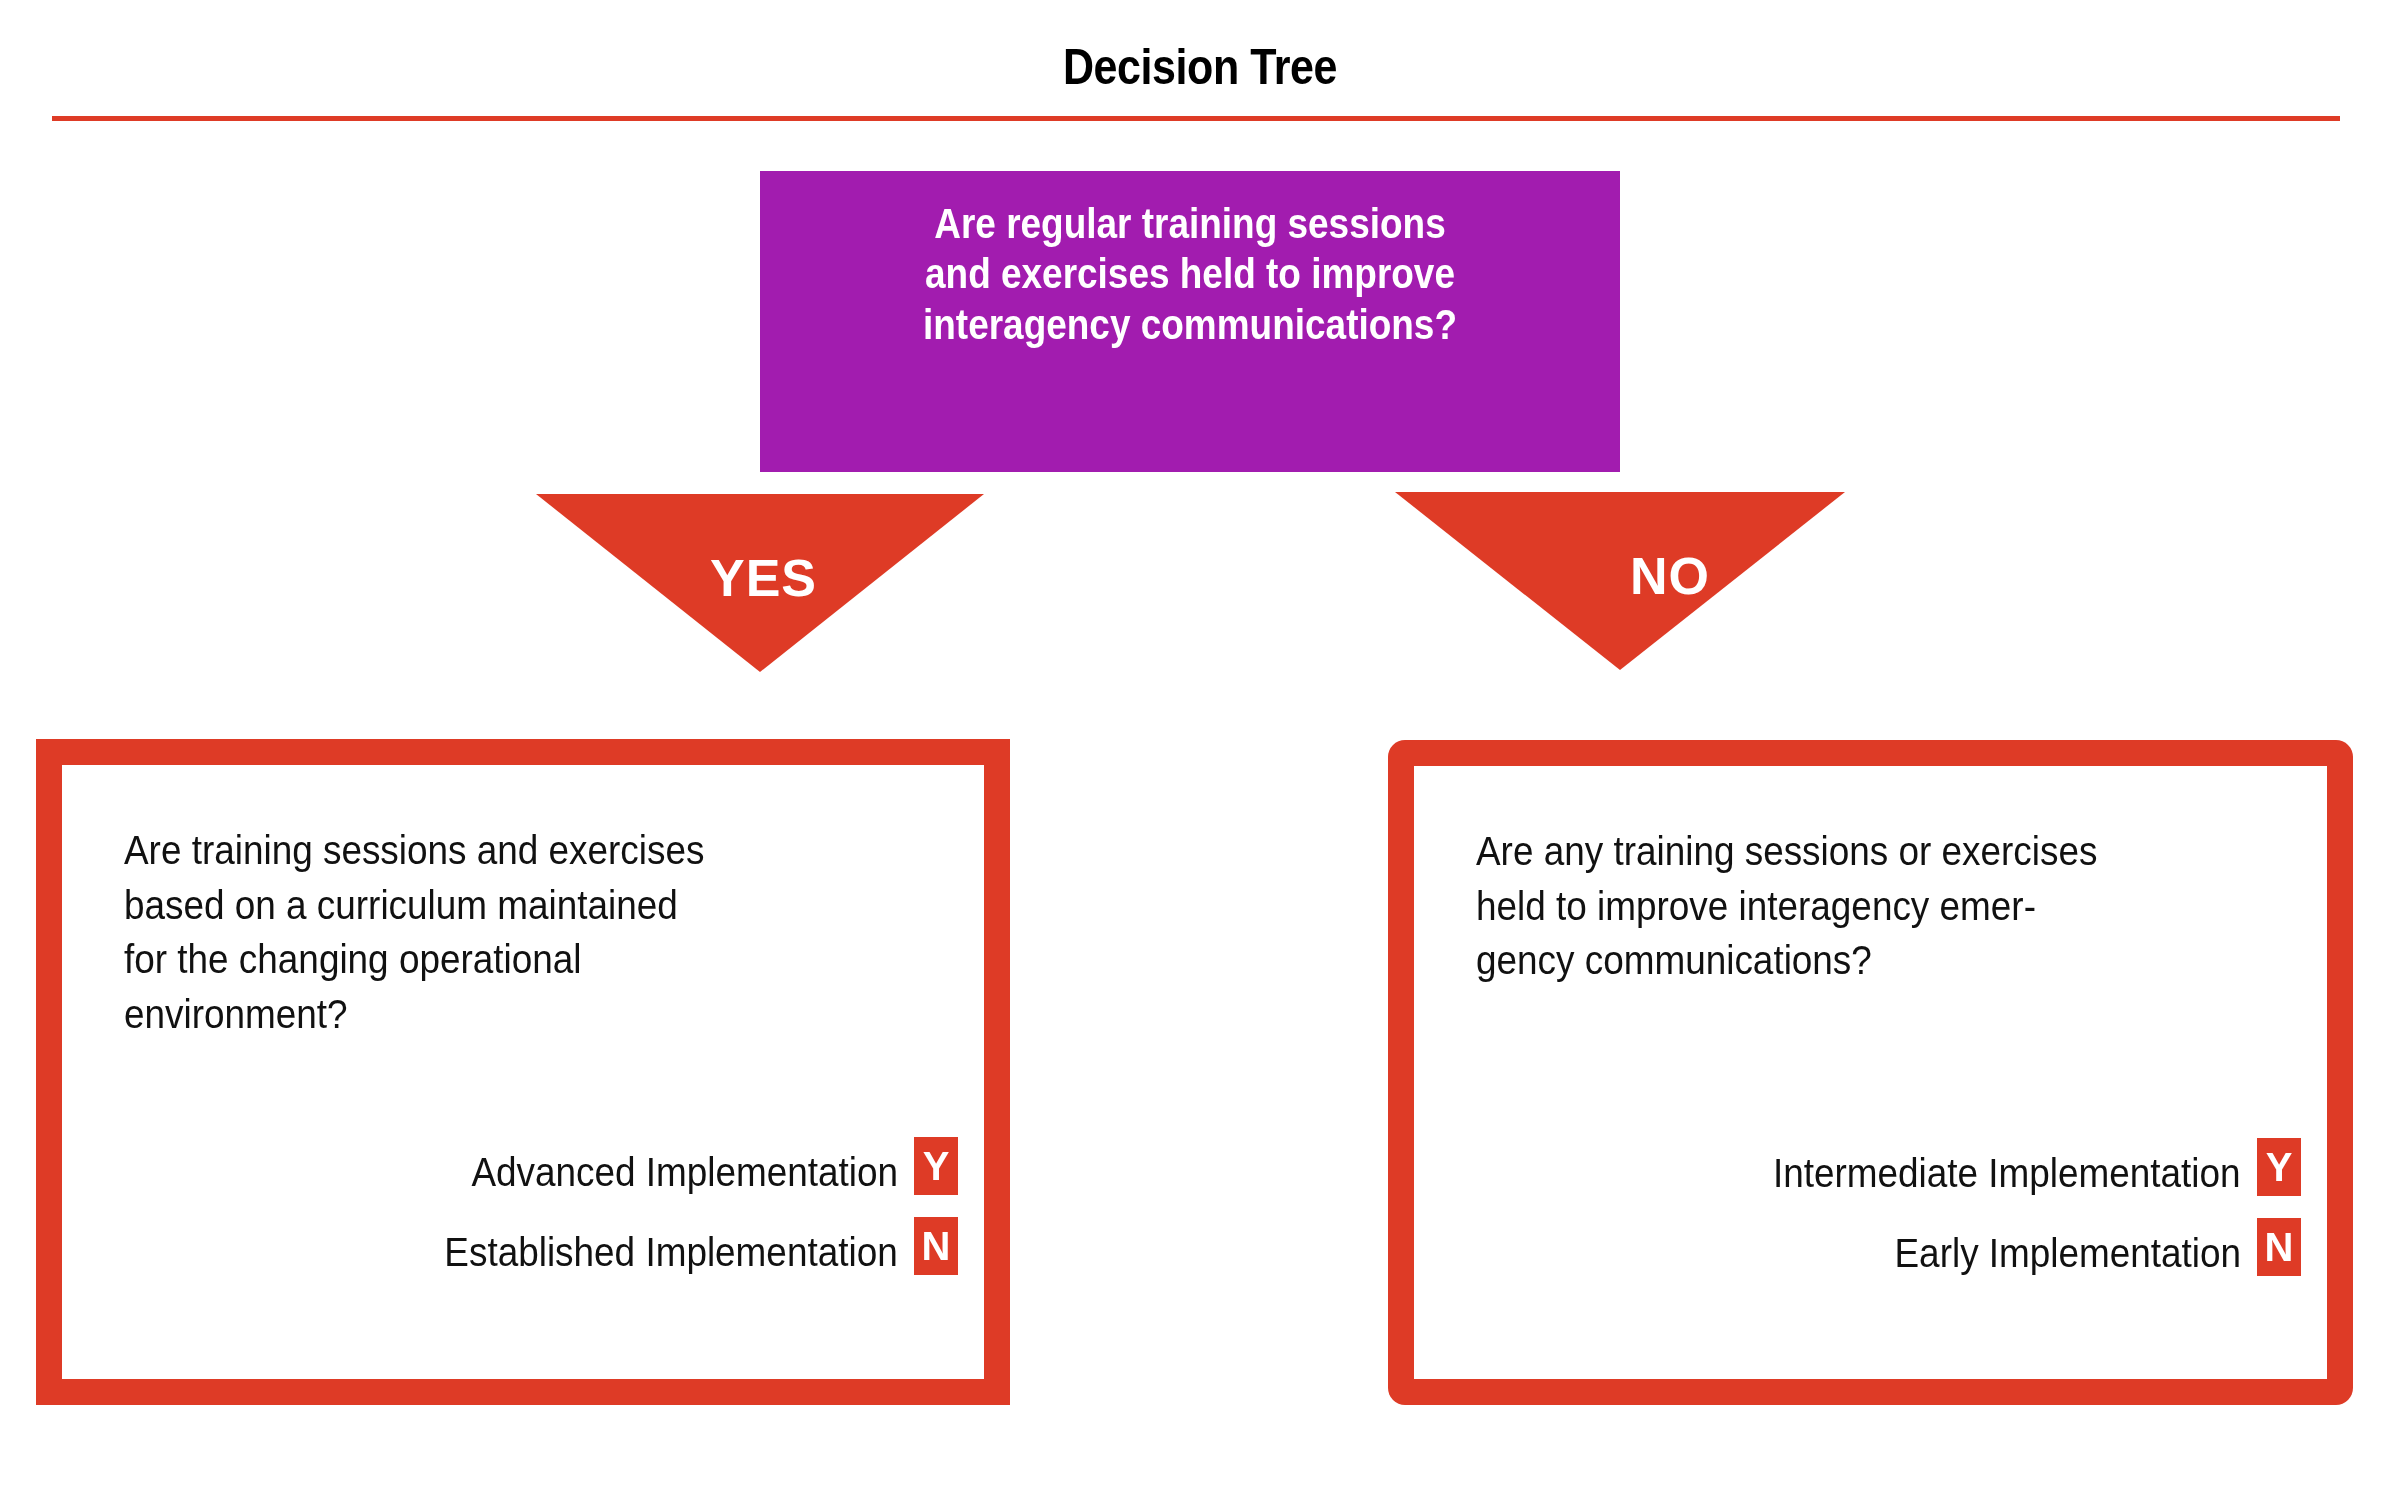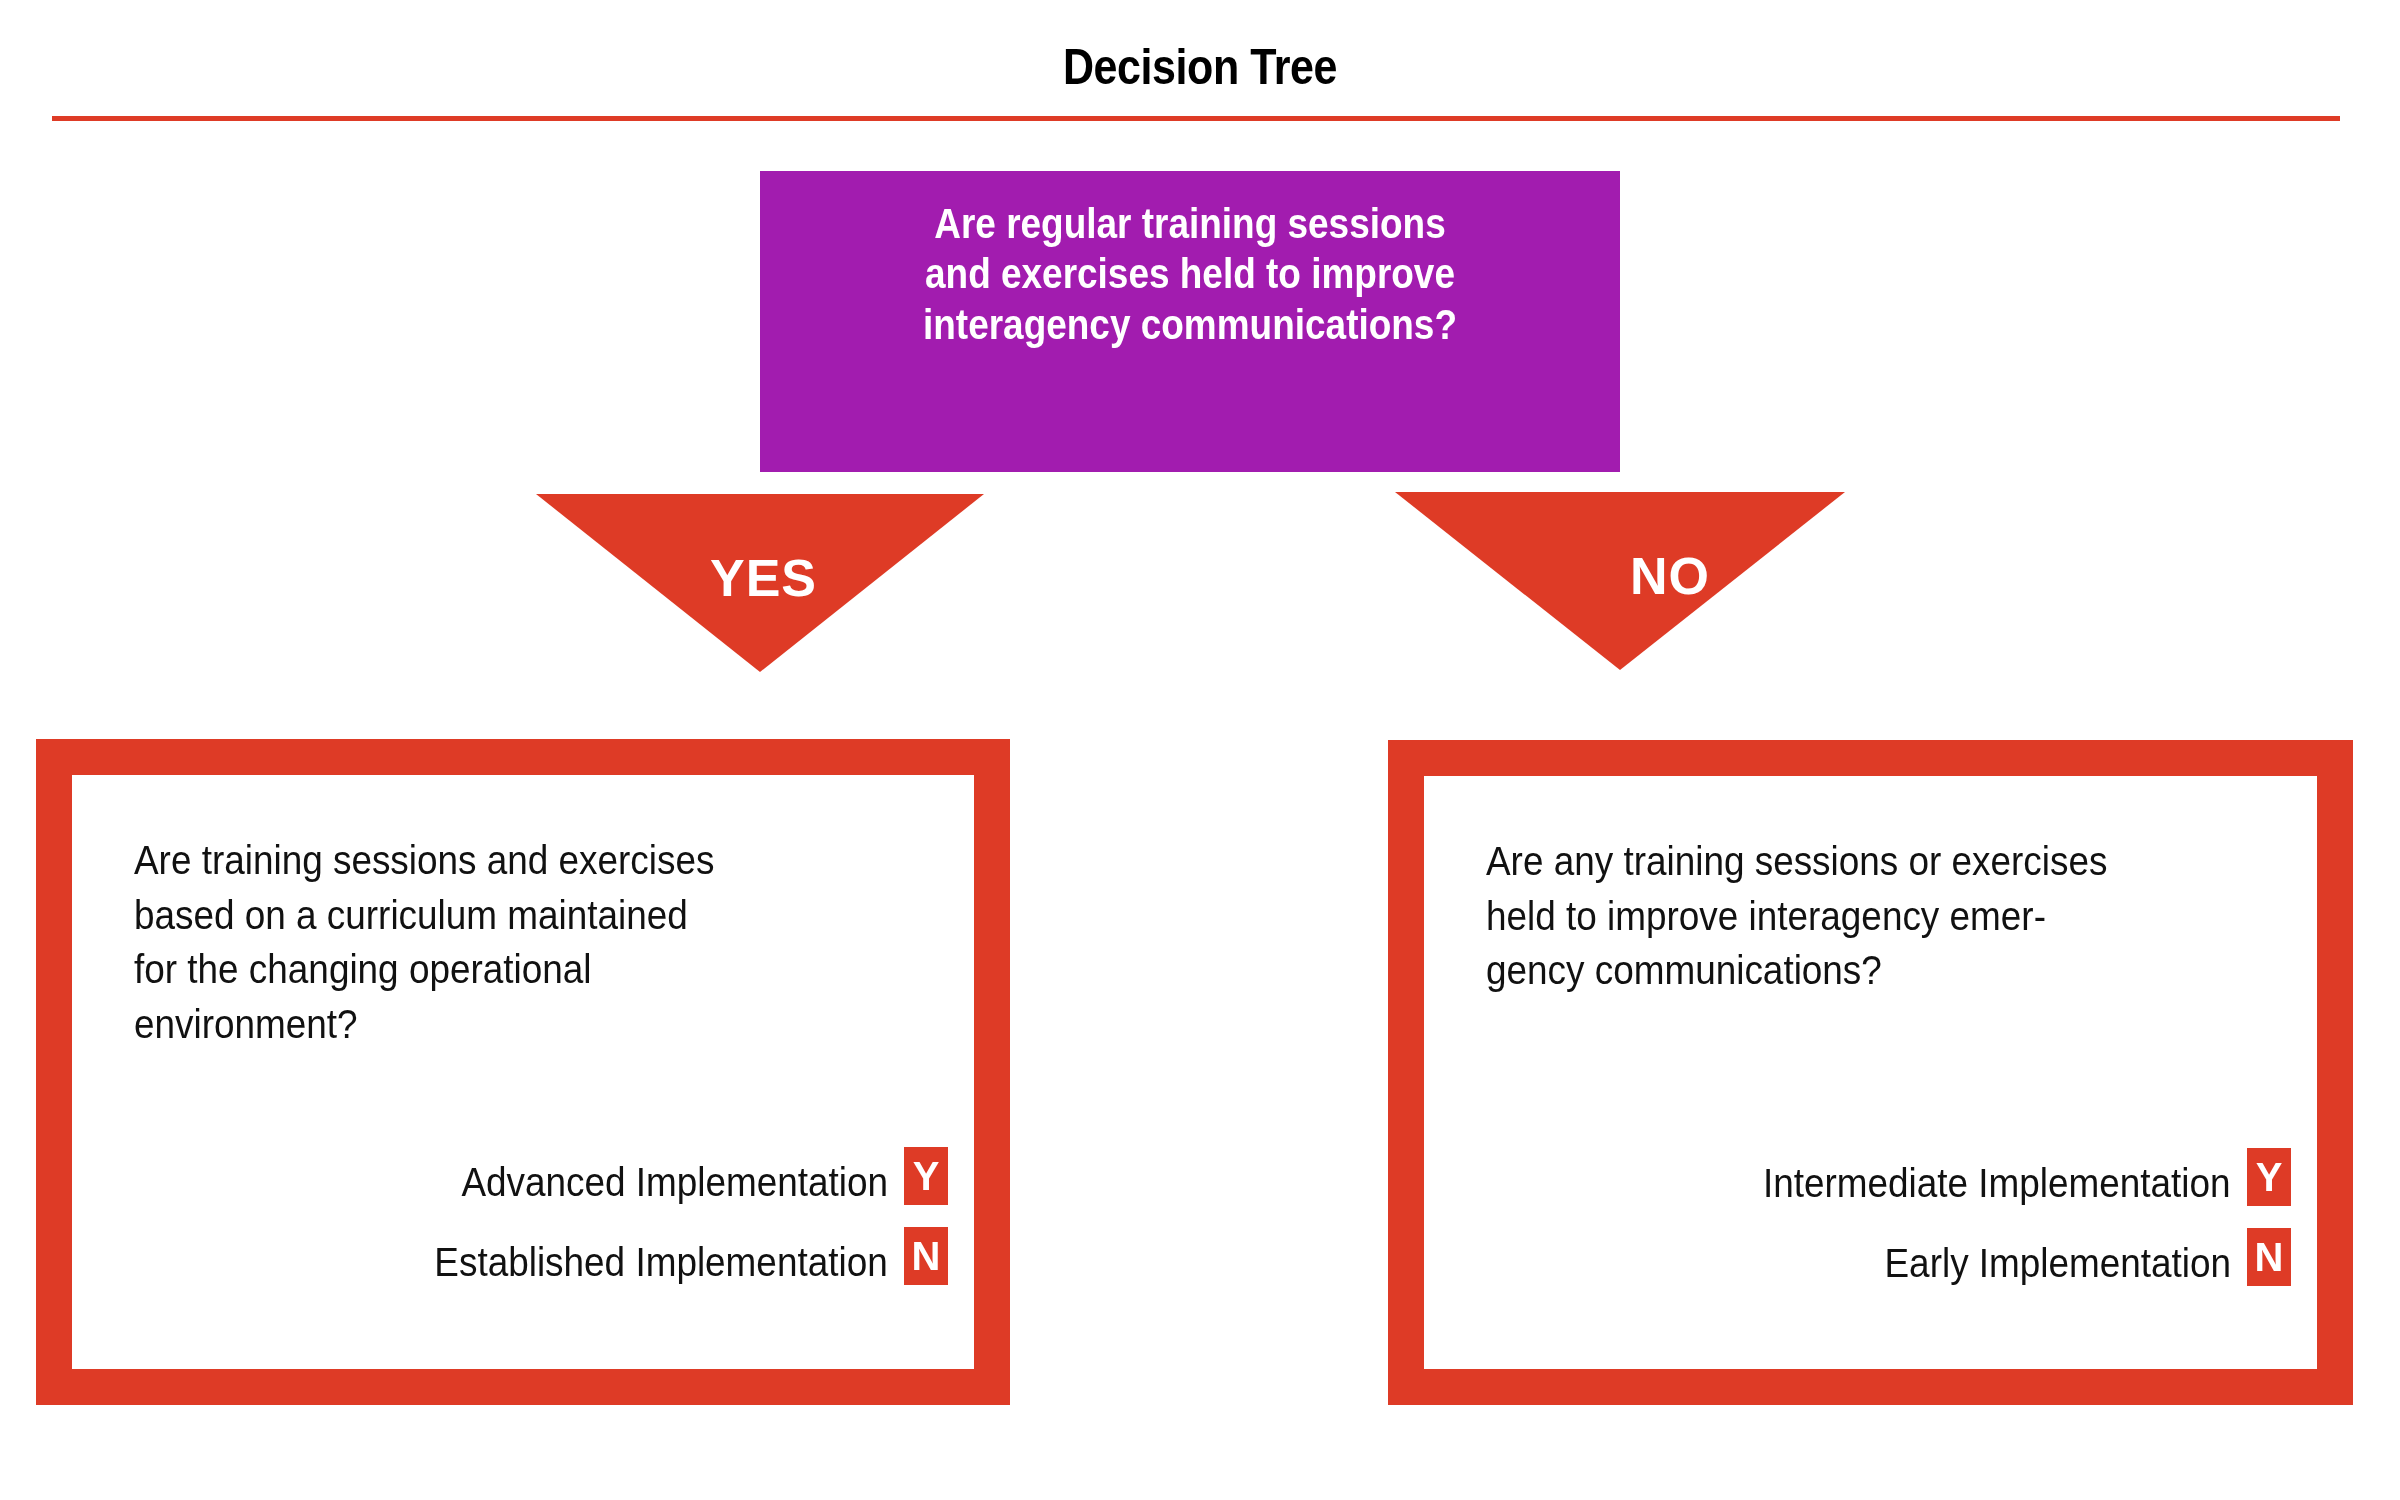--- a/index.html
+++ b/index.html
@@ -99,21 +99,21 @@
 
   #arrow-no { left: 1395px; top: 492px; width: 450px; height: 178px; }
   #arrow-no .tri { border-left-width: 225px; border-right-width: 225px; border-top-width: 178px; }
   #arrow-no .branch-label { left: 203px; top: 58px; margin-left: 32px; }
 
   
   .outcome-box {
     position: absolute;
     background: #DE3B26;
     box-sizing: border-box;
-    padding: 36px;
+    padding: 26px;
   }
   .outcome-inner {
     width: 100%;
     height: 100%;
     background: #ffffff;
     box-sizing: border-box;
     position: relative;
   }
   .outcome-question {
     font-family: "Liberation Sans", sans-serif;
@@ -159,21 +159,21 @@
     line-height: 58px;
     text-align: center;
     flex: 0 0 auto;
     margin-left: 14px;
   }
 
   #outcome-box-left { left: 36px; top: 739px; width: 974px; height: 666px; }
   #outcome-box-left .outcome-question { left: 62px; top: 58px; width: 800px; }
   #outcome-box-left .outcome-results { top: 372px; }
 
-  #outcome-box-right { left: 1388px; top: 740px; width: 965px; height: 665px; }
+  #outcome-box-right { left: 1388px; top: 740px; width: 965px; height: 665px; border-radius: 17px; }
   #outcome-box-right .outcome-question { left: 62px; top: 58px; width: 790px; }
   #outcome-box-right .outcome-results { top: 372px; }
 </style>
 </head>
 <body>
 
 <div id="page-title">Decision Tree</div>
 
 <div id="header-rule"></div>
 

